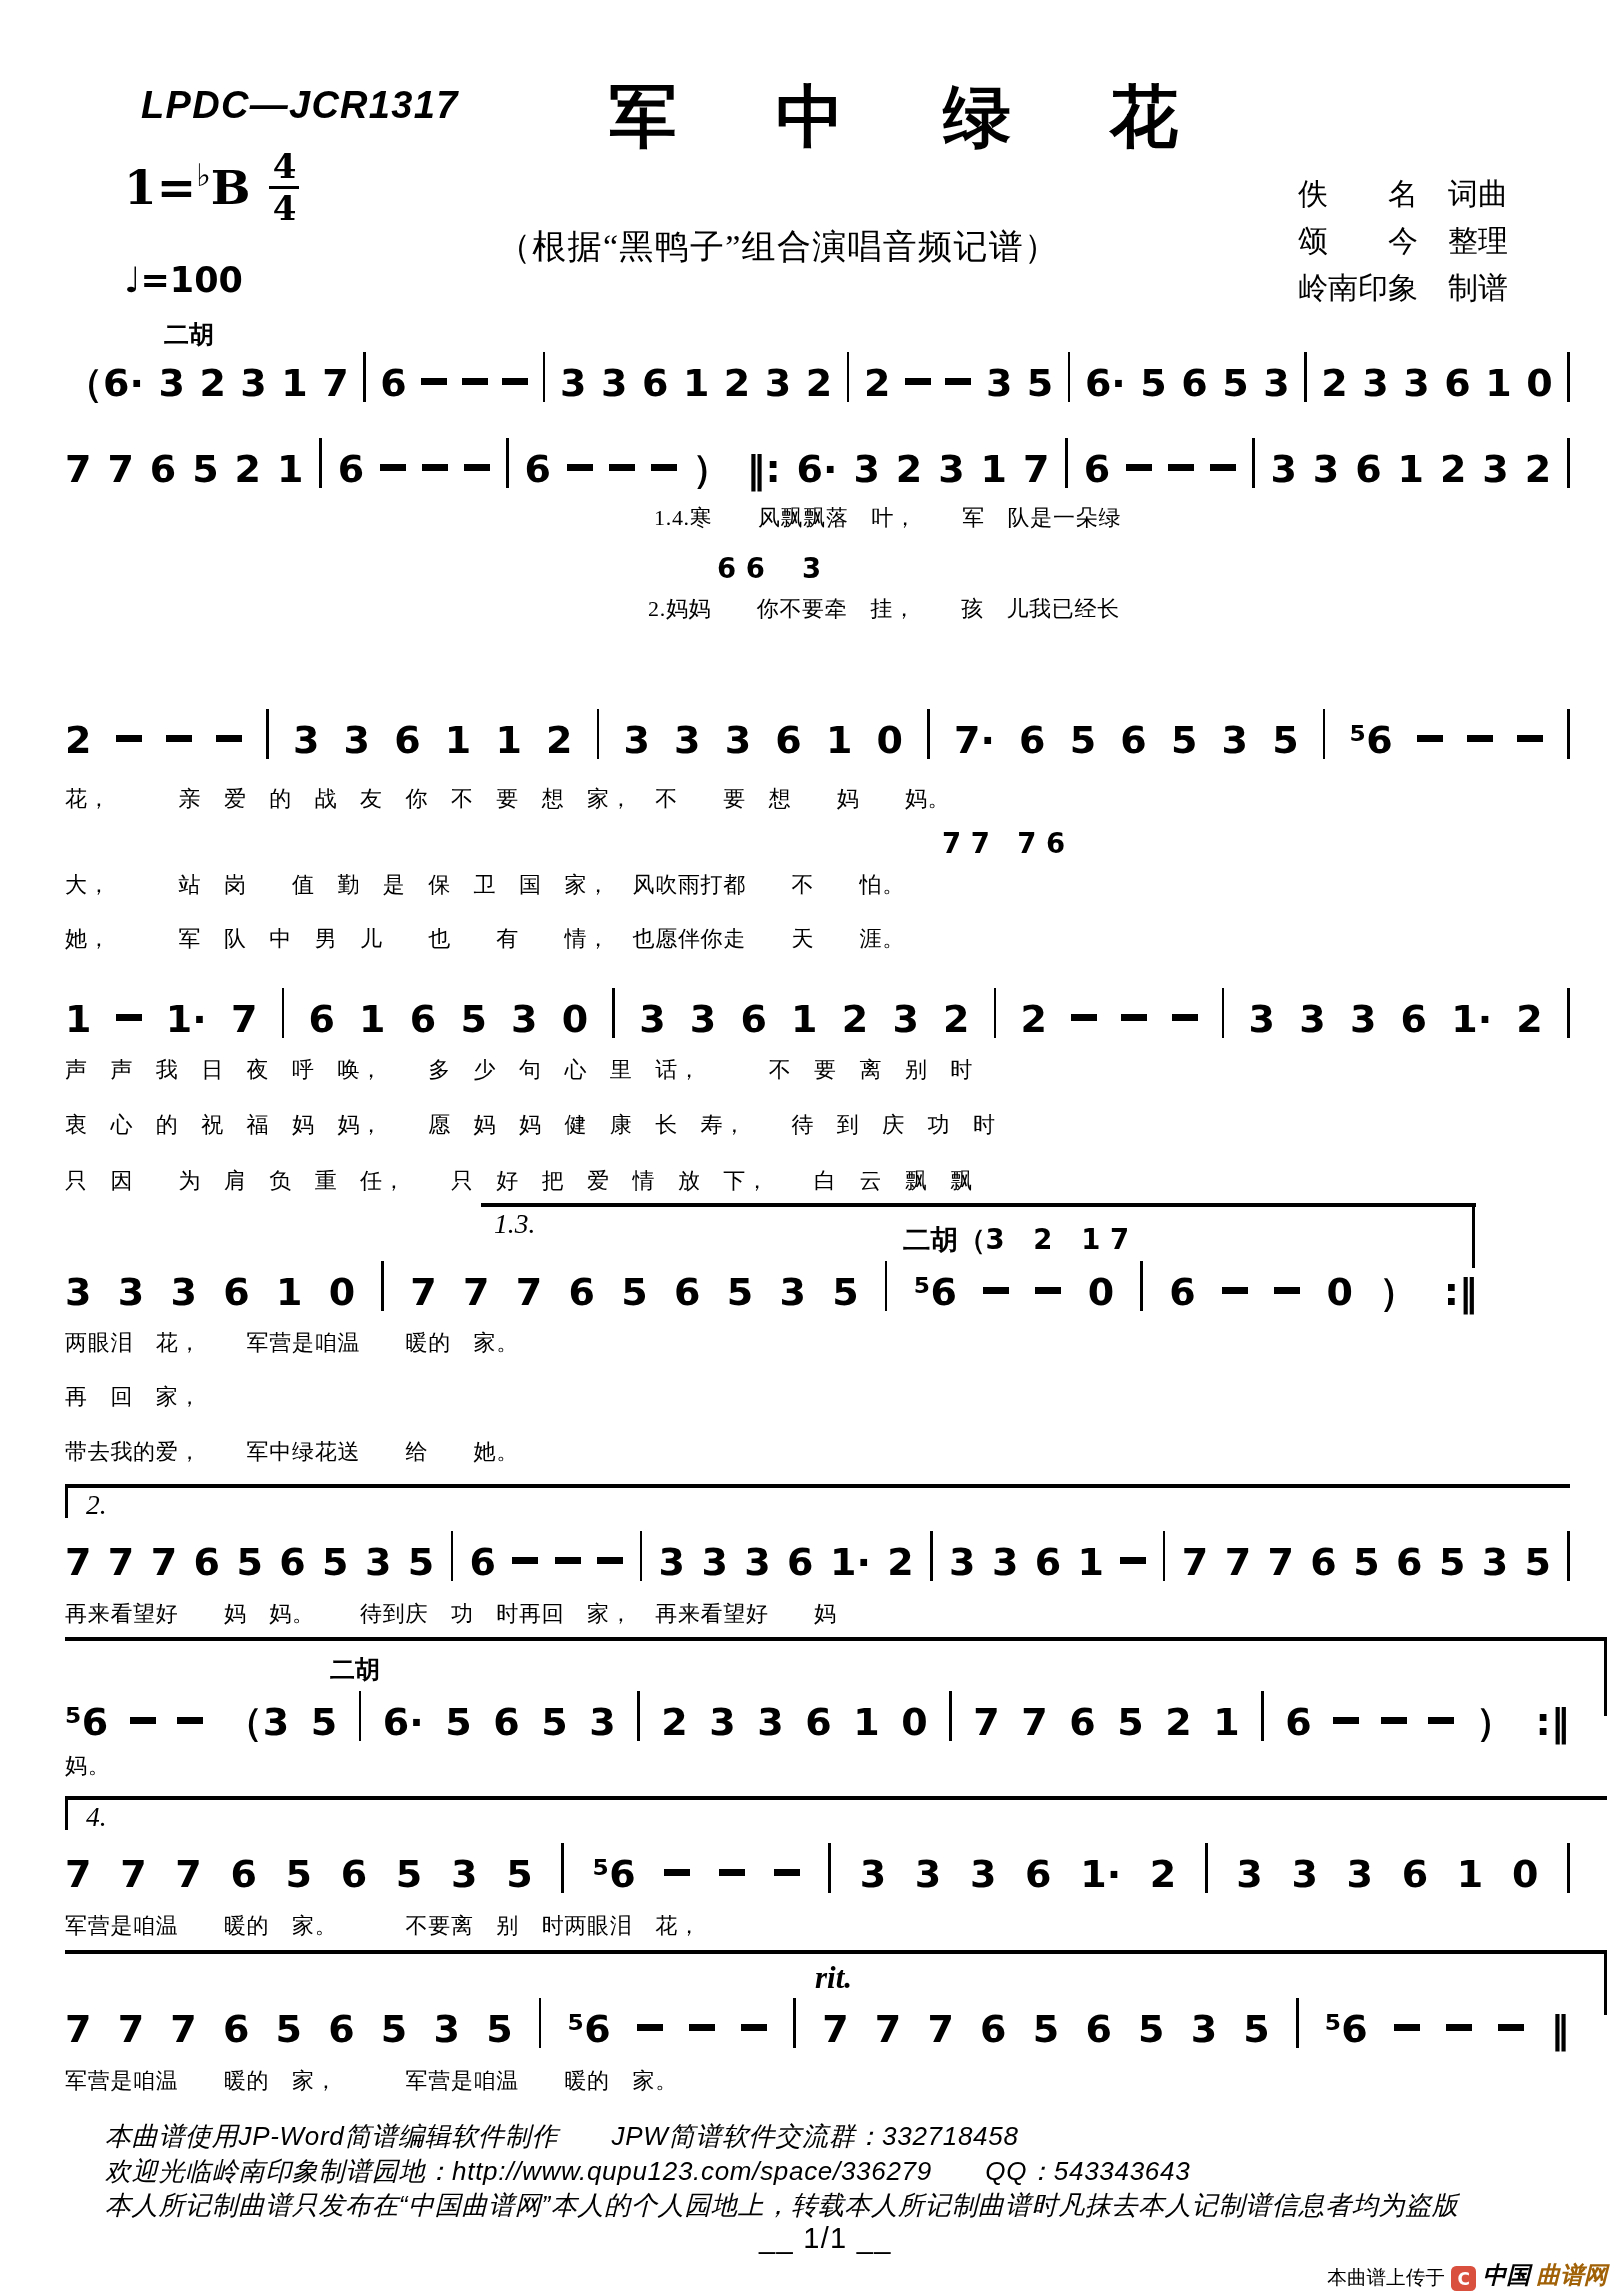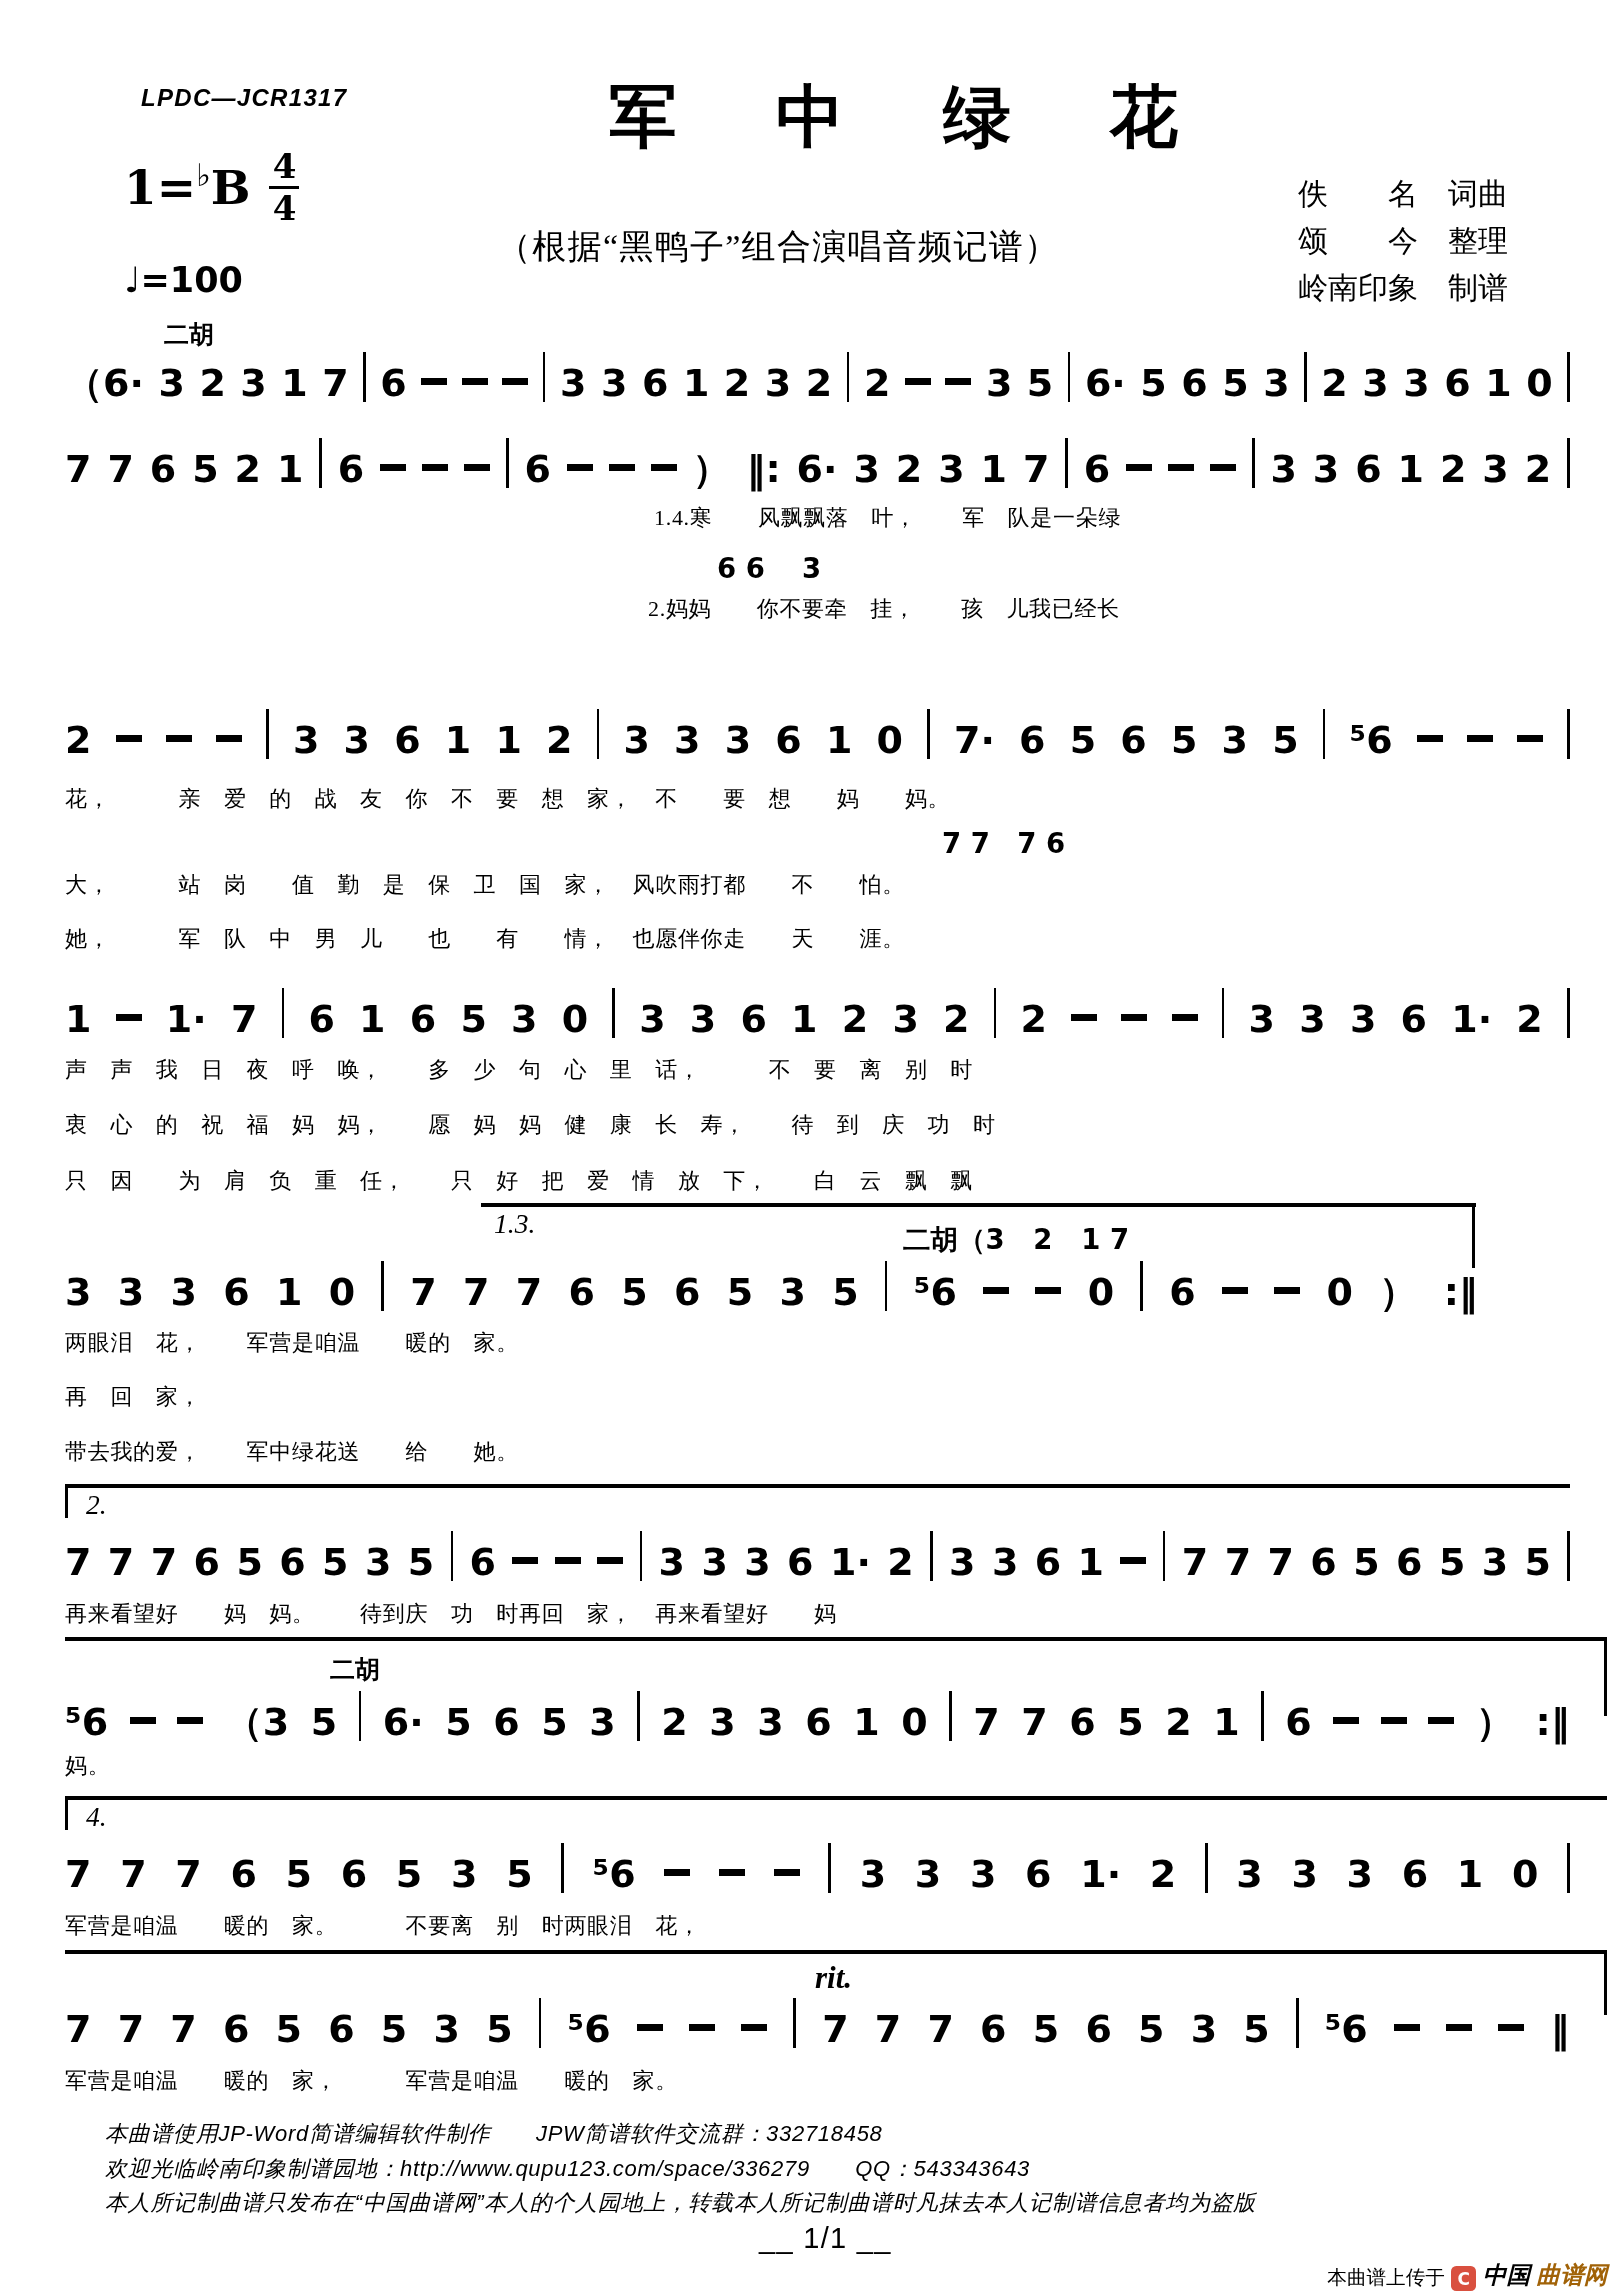--- a/index.html
+++ b/index.html
@@ -1,20 +1,20 @@
 <!DOCTYPE html>
 <html style="font-size:10.5px"><head>
 <meta charset="utf-8">
 <style>
   html,body{margin:0;padding:0;background:#888;}
   .page{position:relative;width:1623px;height:2295px;background:#ffffff;color:#000;
         font-family:"Liberation Serif",serif;overflow:hidden;}
   
   .catalog{position:absolute;left:141px;top:84px;font-family:"Liberation Sans",sans-serif;
-           font-style:italic;font-weight:bold;font-size:24px;letter-spacing:1.3px;}
+           font-style:italic;font-weight:bold;font-size:38px;letter-spacing:1.3px;}
   .keysig{position:absolute;left:124px;top:149px;font-family:"DejaVu Serif",serif;
           font-weight:bold;font-size:47px;display:flex;align-items:center;}
   .keysig .flat{font-size:31px;vertical-align:super;position:relative;top:-11.8px;}
   .timesig{display:inline-flex;flex-direction:column;align-items:center;margin-left:18.3px;
            font-size:34px;line-height:1.0;}
   .timesig .tnum{padding:0 3.9px;}
   .timesig .tline{width:30px;height:3.3px;background:#000;margin:2.6px 0;}
   .tempo{position:absolute;left:124px;top:260px;font-family:"DejaVu Sans",sans-serif;
          font-weight:bold;font-size:35px;}
   .title{position:absolute;left:609px;top:72px;font-weight:bold;font-size:68px;
@@ -35,21 +35,21 @@
   .lyric{position:absolute;font-size:22px;white-space:pre;letter-spacing:0.7px;}
   .cue{position:absolute;font-family:"DejaVu Sans",sans-serif;font-weight:bold;
        font-size:27.5px;white-space:pre;}
   .volta-label{position:absolute;font-style:italic;font-size:27.5px;}
   .hline{position:absolute;height:3.9px;background:#000;}
   .vline{position:absolute;width:3.3px;background:#000;}
   .rit{position:absolute;font-style:italic;font-weight:bold;font-size:31px;
        font-family:"Liberation Serif",serif;}
   
   .foot{position:absolute;left:105px;font-family:"Liberation Sans",sans-serif;
-        font-style:italic;font-size:22px;letter-spacing:0.7px;}
+        font-style:italic;font-size:26px;letter-spacing:0.7px;}
   .pagenum{position:absolute;left:759px;font-family:"Liberation Sans",sans-serif;
            font-size:29px;letter-spacing:1.3px;}
   .watermark{position:absolute;right:15.7px;display:flex;align-items:flex-end;gap:6.5px;
              font-size:19.6px;font-family:"Liberation Sans",sans-serif;}
   .wm-logo{width:25px;height:25px;border-radius:5.2px;background:#d9503f;color:#fff;
            display:flex;align-items:center;justify-content:center;font-weight:bold;
            font-size:17px;font-family:"DejaVu Sans",sans-serif;}
   .wm-cn{font-weight:bold;font-style:italic;font-size:23.6px;font-family:"Liberation Serif",serif;}
   .wm-rest{font-weight:bold;font-style:italic;font-size:23.6px;color:#a16207;
            font-family:"Liberation Serif",serif;}

